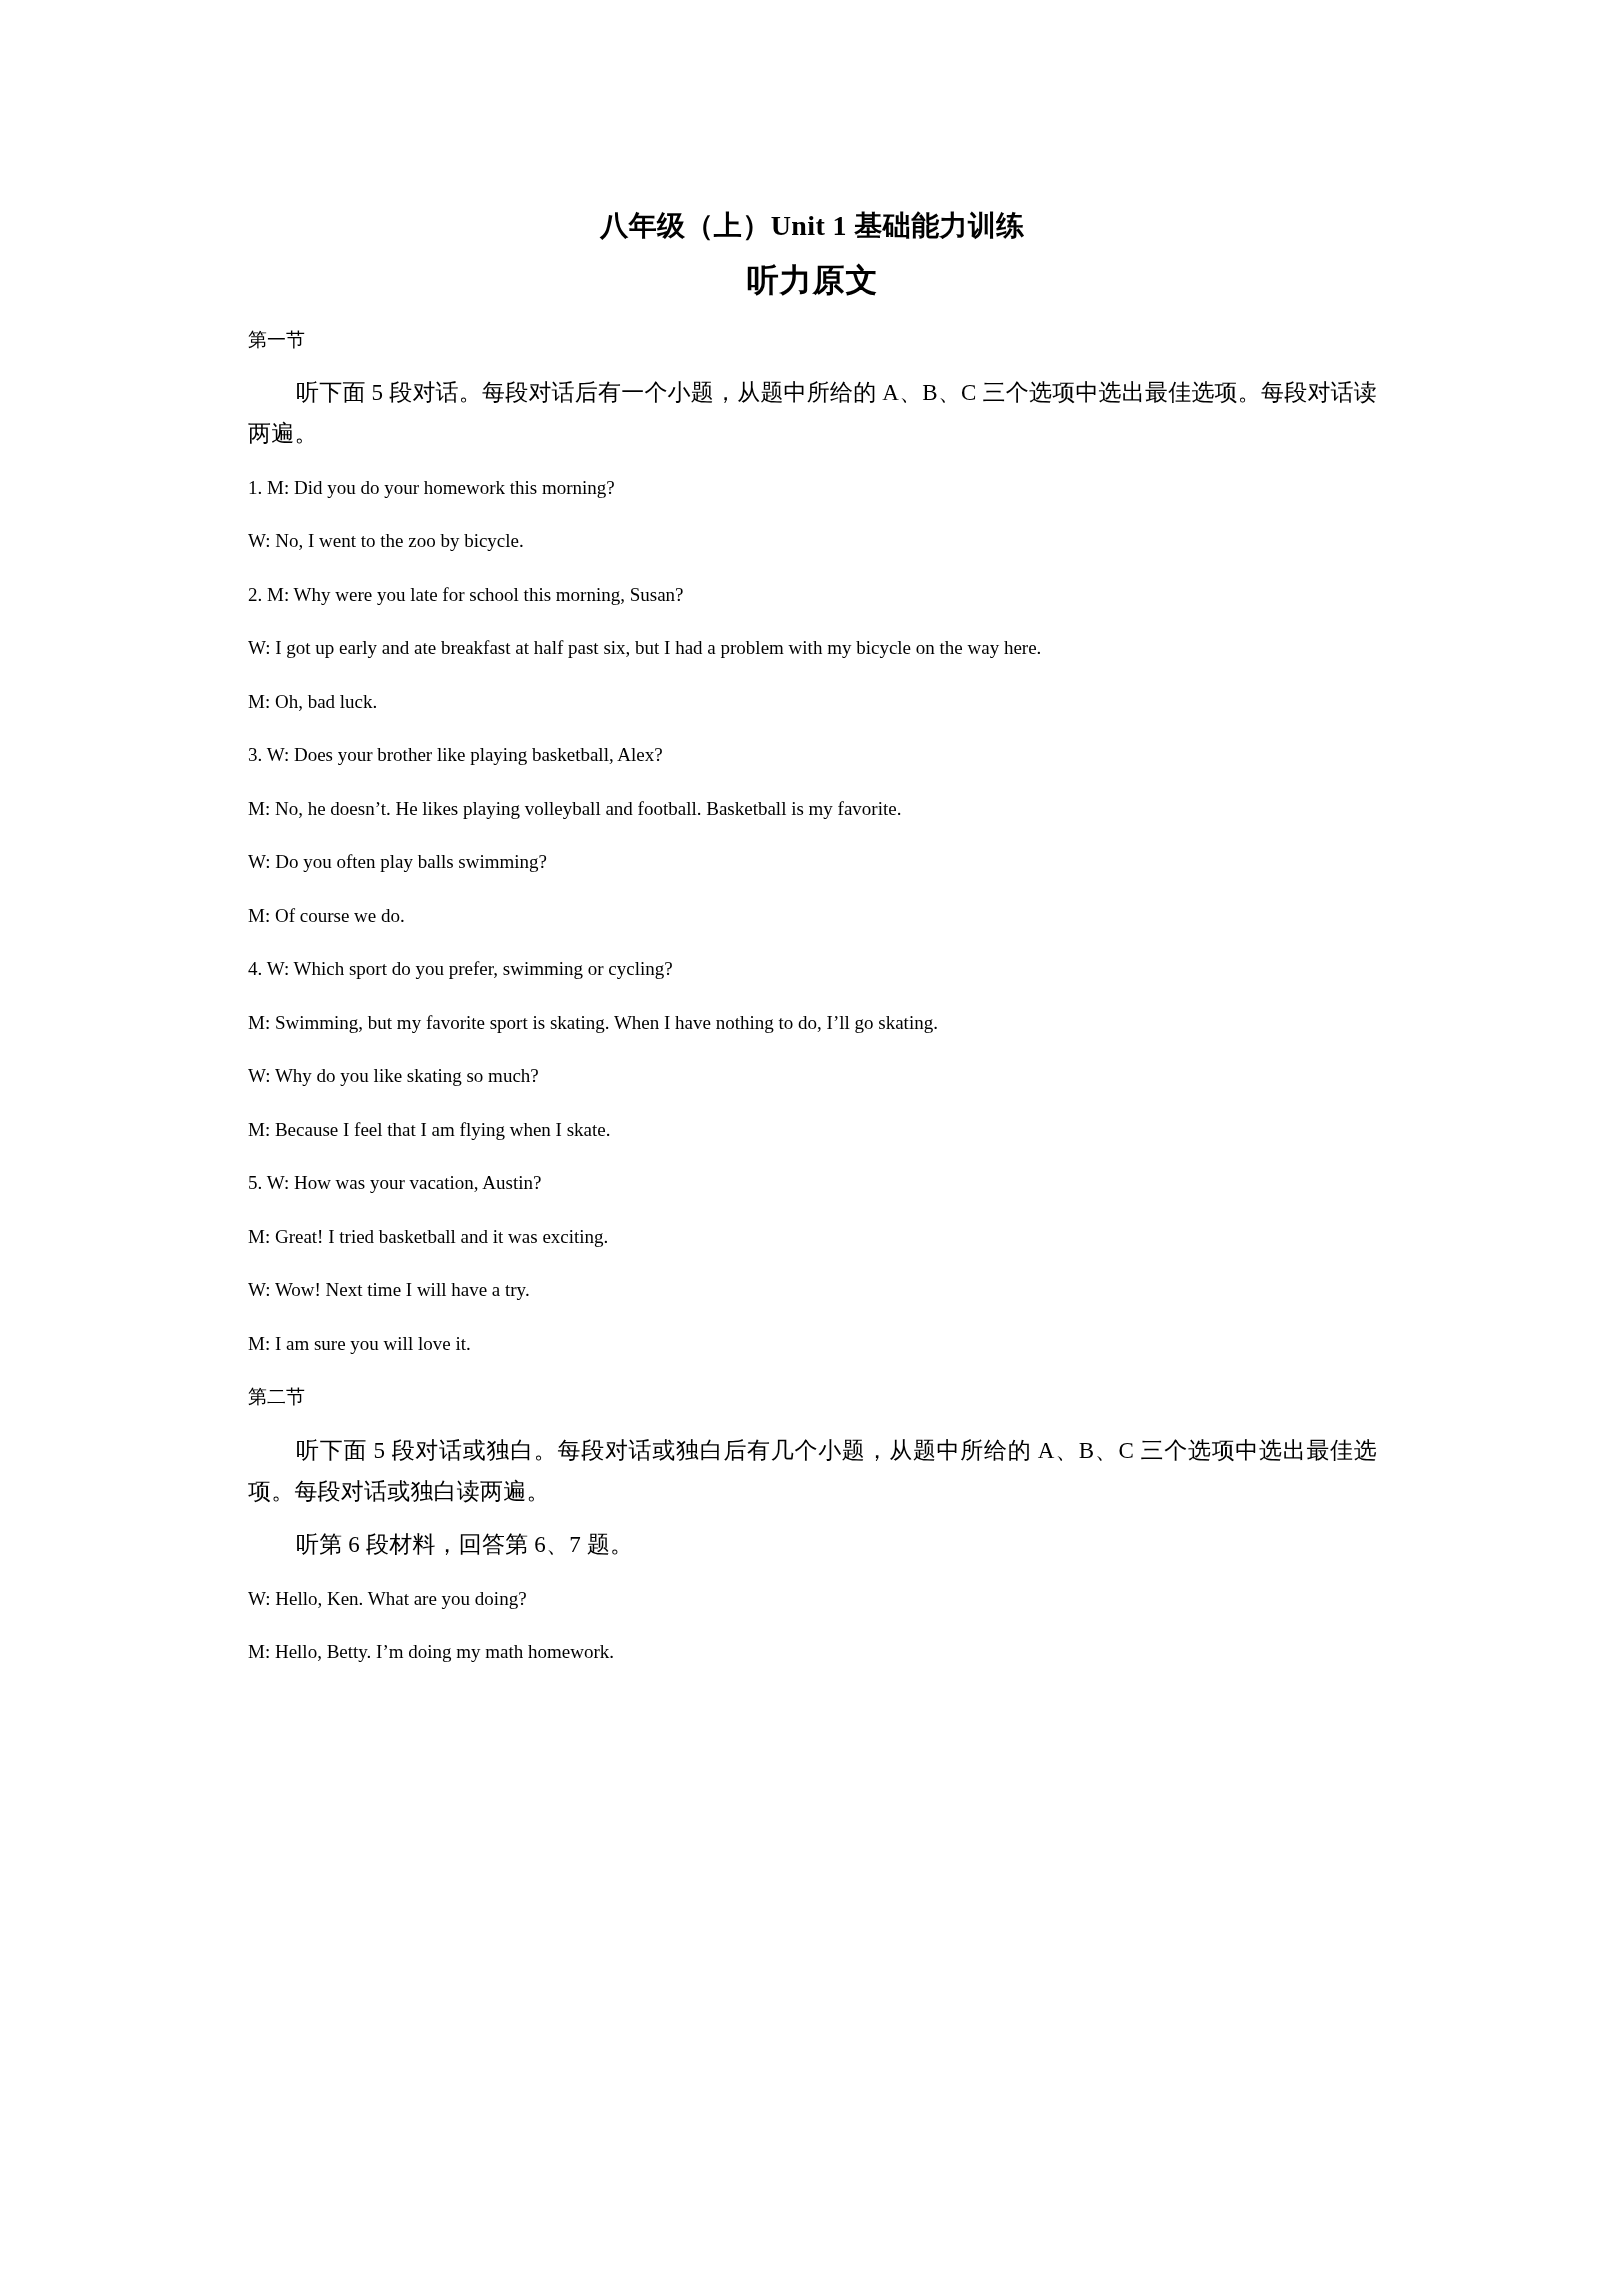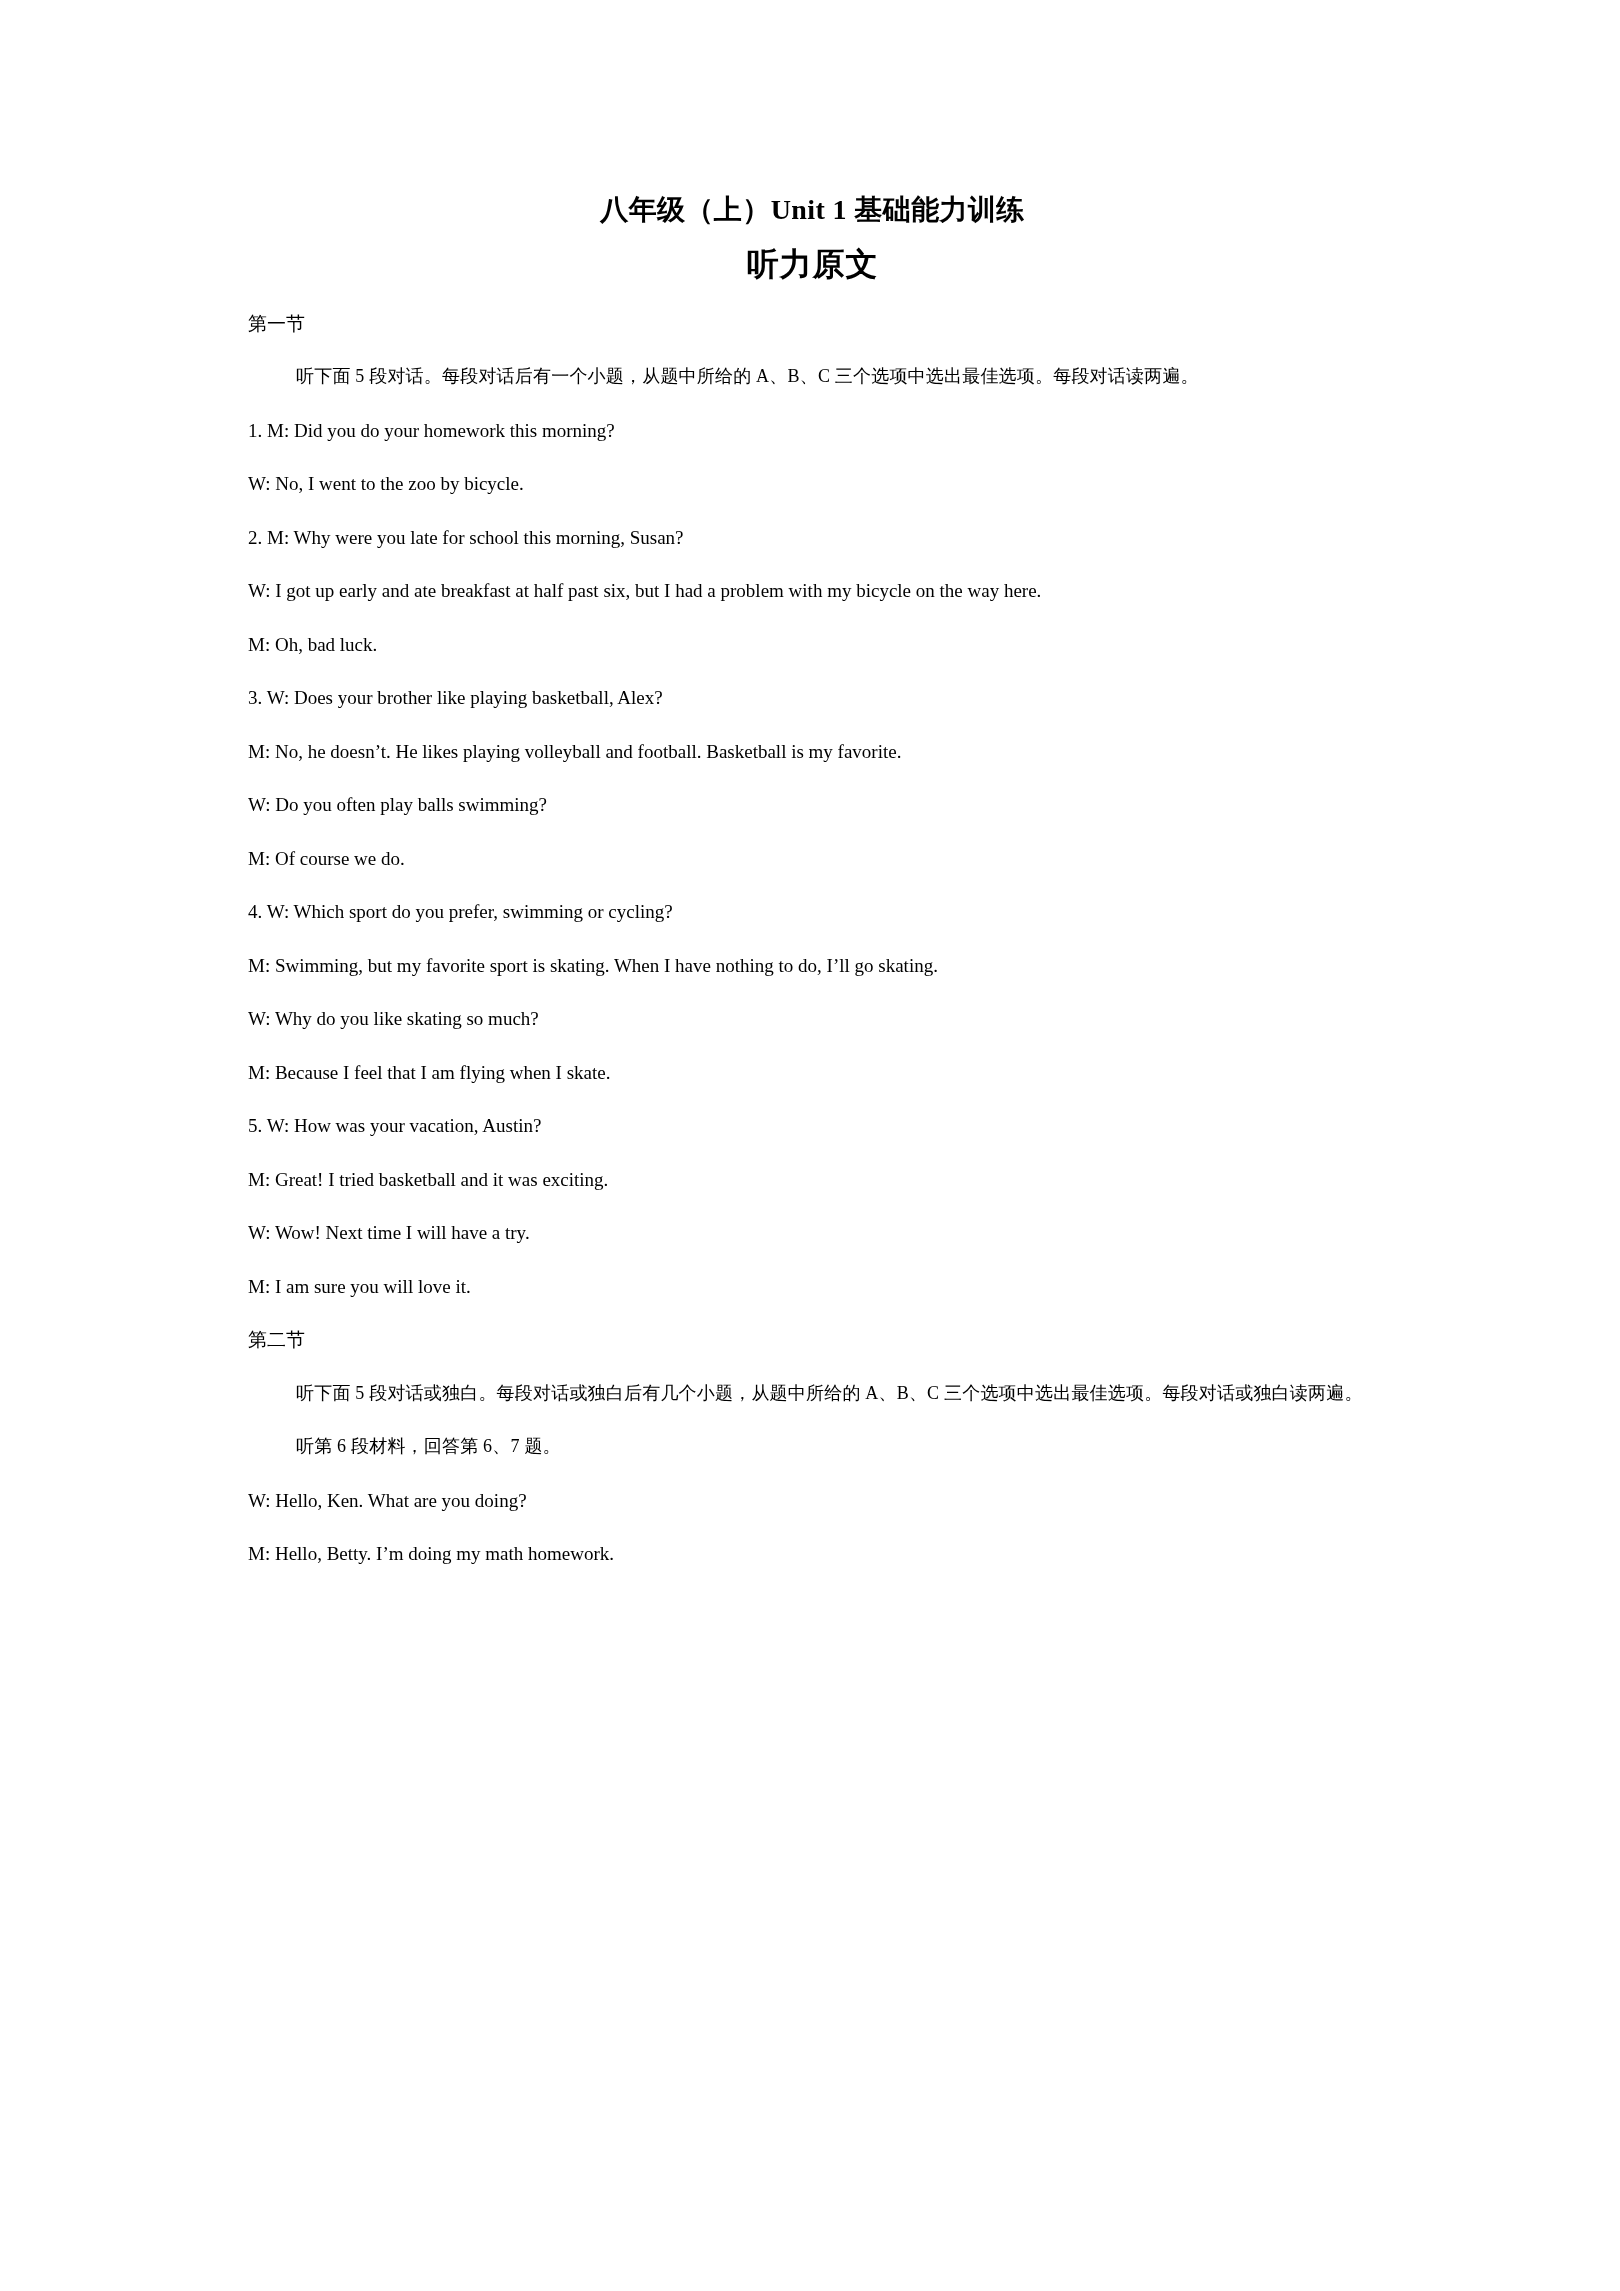--- a/index.html
+++ b/index.html
@@ -17,21 +17,21 @@
     margin: 0 auto;
     overflow: hidden;
     font-family: "Liberation Serif", "DejaVu Serif", serif;
     color: #000000;
     -webkit-font-smoothing: antialiased;
   }
 
   .content {
     position: absolute;
     left: 248px;
-    top: 185px;
+    top: 201px;
     width: 1129px;
   }
 
   
   .doc-title {
     text-align: center;
     font-size: 28px;
     line-height: 50px;
     letter-spacing: 0.4px;
     margin: 0 0 5.3px 0;
@@ -52,21 +52,21 @@
   
   .section-heading {
     font-size: 19px;
     line-height: 41px;
     margin: 0 0 0 0;
     text-align: left;
   }
 
   
   .para {
-    font-size: 18px;
+    font-size: 23px;
     line-height: 41px;
     margin: 0;
     text-align: justify;
     text-justify: inter-word;
     text-align-last: left;
   }
 
   .para.indent {
     text-indent: 48px;
   }

